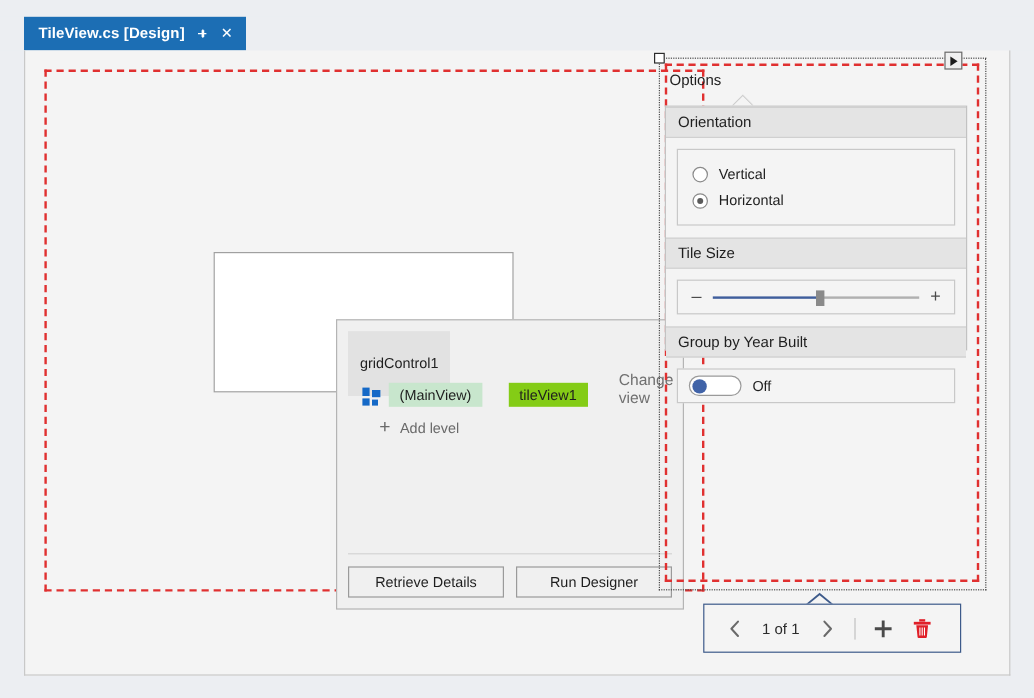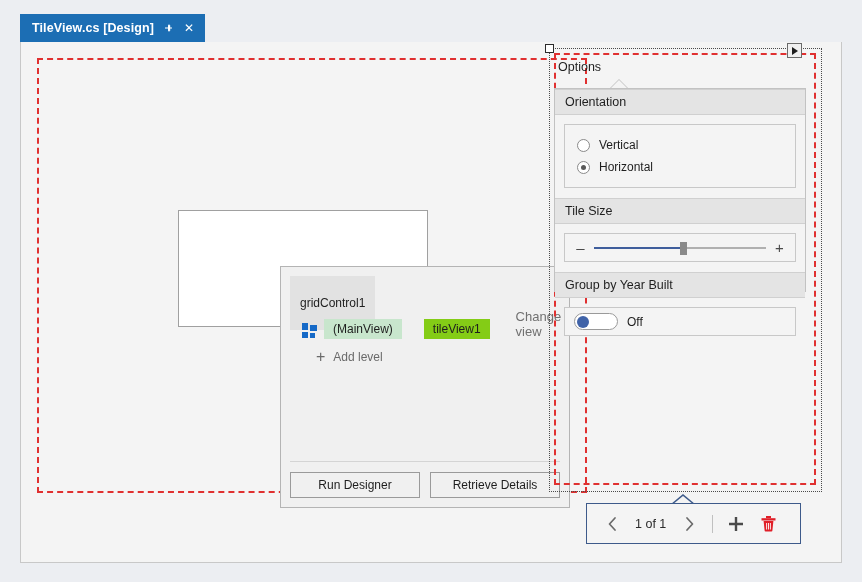--- a/index.html
+++ b/index.html
@@ -284,22 +284,22 @@
 
       <div class="st-add">
         <span class="plus-small">+</span>
         <span>Add level</span>
       </div>
     </div>
 
     <div class="st-sep"></div>
 
     <div class="st-buttons">
+      <button class="st-btn">Retrieve Details</button>
       <button class="st-btn">Run Designer</button>
-      <button class="st-btn">Retrieve Details</button>
     </div>
   </div>
 
   <div class="options-sel"></div>
   <div class="options-red"></div>
   <div class="handle-tl"></div>
   <div class="smart-glyph-btn">
       <span></span>
     </div>
 

